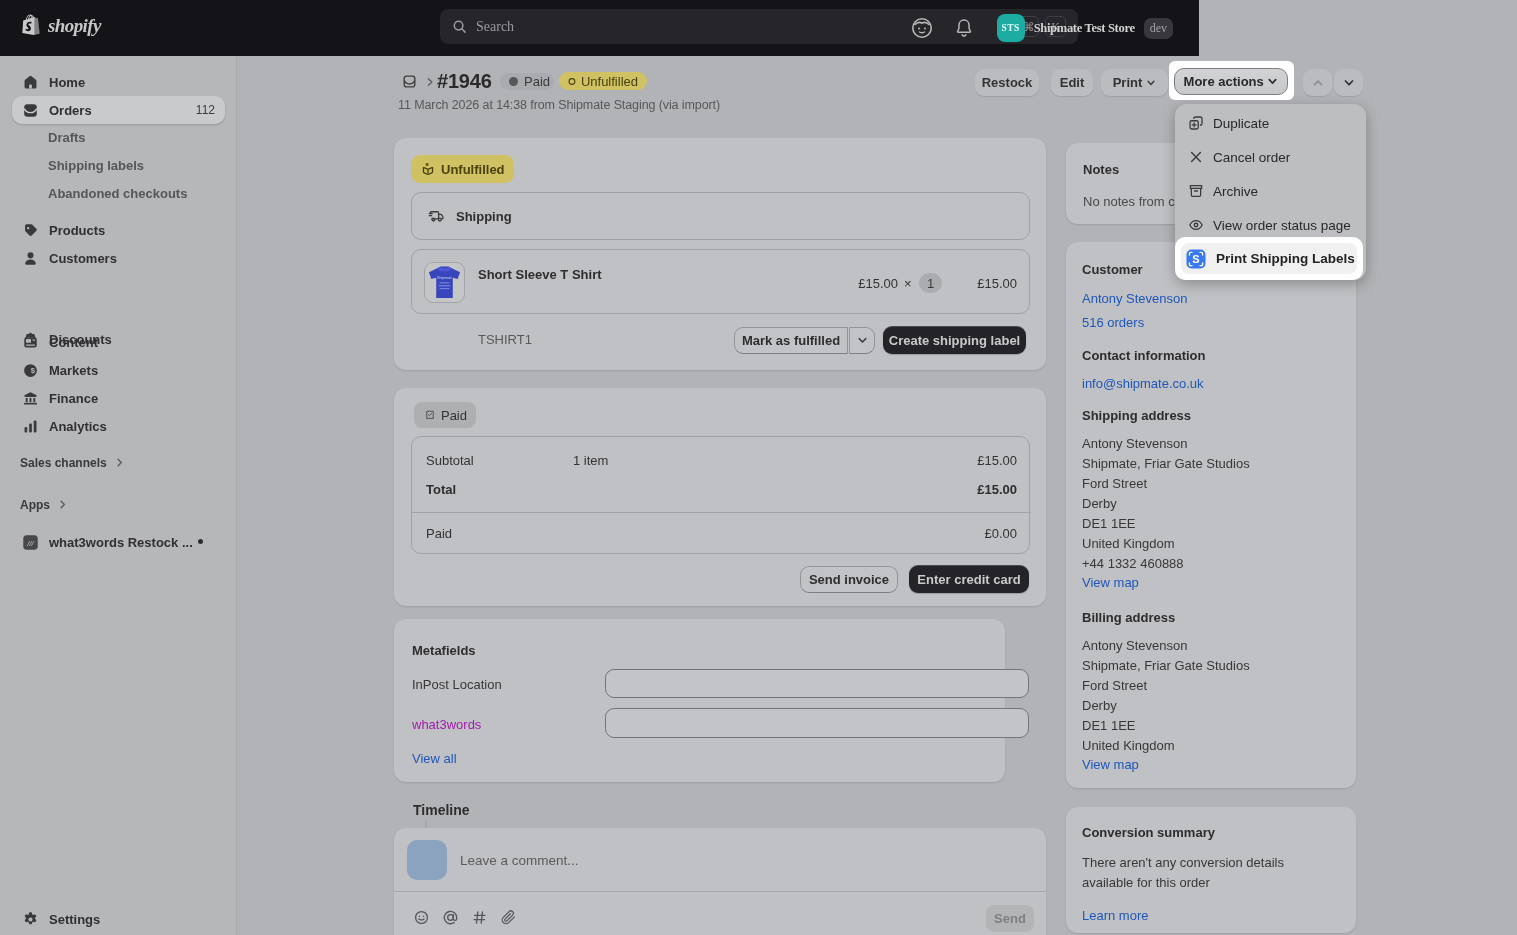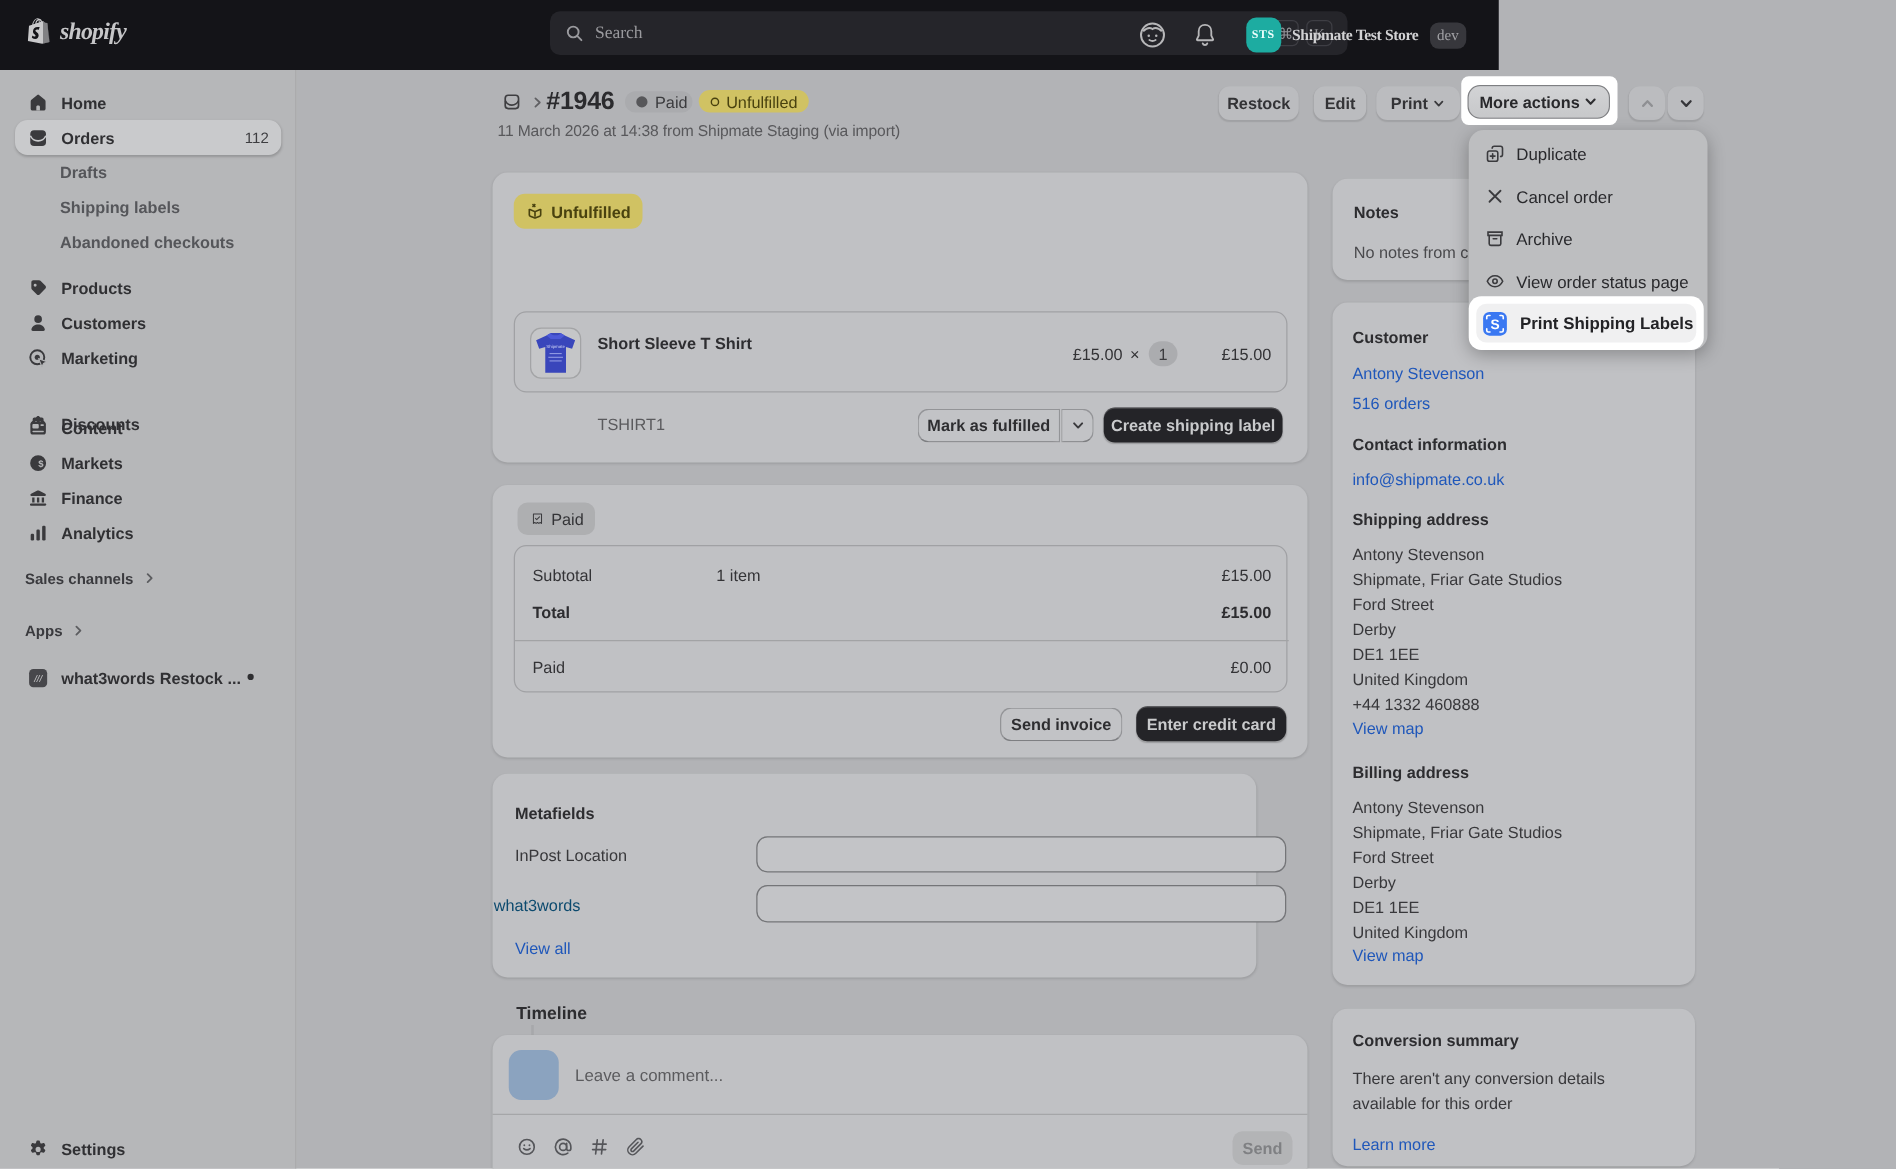--- a/index.html
+++ b/index.html
@@ -110,28 +110,20 @@
           <path fill="#3a3a3d" d="M10.9 2.6c.5 0 .94.2 1.3.54l4.7 4.7c.7.7.7 1.84 0 2.55l-5.5 5.5c-.7.7-1.85.7-2.55 0l-4.7-4.7a1.8 1.8 0 0 1-.53-1.28V4.4c0-1 .8-1.8 1.8-1.8h5.5zM7.2 5.8a1.4 1.4 0 1 0 0 2.8 1.4 1.4 0 0 0 0-2.8z"></path>
         </svg>
     <span class="lbl">Products</span>
   </div>
   <div class="nav-item" style="top:188px;">
     <svg width="17" height="17" viewBox="0 0 20 20">
           <path fill="#3a3a3d" d="M10 2.7a3.6 3.6 0 1 1 0 7.2 3.6 3.6 0 0 1 0-7.2zM10 11.2c3.1 0 5.7 1.9 6.3 4.5.2.8-.5 1.6-1.3 1.6H5c-.8 0-1.5-.8-1.3-1.6.6-2.6 3.2-4.5 6.3-4.5z"></path>
         </svg>
     <span class="lbl">Customers</span>
   </div>
-  <div class="nav-item" style="top:216px;">
-    <svg width="17" height="17" viewBox="0 0 20 20">
-          <circle cx="9.2" cy="9.2" r="6.6" fill="none" stroke="#3a3a3d" stroke-width="1.8"></circle>
-          <circle cx="9.2" cy="9.2" r="2.4" fill="#3a3a3d"></circle>
-          <path d="M10.5 10.5 L18.3 13.3 L15.1 14.9 L13.6 18.1 Z" fill="#3a3a3d" stroke="#b4b5b7" stroke-width="1"></path>
-        </svg>
-    <span class="lbl">Marketing</span>
-  </div>
   <div class="nav-item" style="top:226px;margin-top:43px;">
     <svg width="17" height="17" viewBox="0 0 20 20">
           <path fill="#3a3a3d" d="M8.9 2.6c.6-.55 1.6-.55 2.2 0l1 .95 1.4.05c.9.03 1.6.74 1.63 1.63l.05 1.38.95 1c.55.6.55 1.6 0 2.2l-.95 1-.05 1.4c-.03.9-.74 1.6-1.63 1.63l-1.38.05-1 .95c-.6.55-1.6.55-2.2 0l-1-.95-1.4-.05a1.7 1.7 0 0 1-1.63-1.63l-.05-1.38-.95-1c-.55-.6-.55-1.6 0-2.2l.95-1 .05-1.4c.03-.9.74-1.6 1.63-1.63l1.38-.05.95-.95z"></path>
           <path stroke="#b4b5b7" stroke-width="1.3" d="M7.6 12.4l4.8-4.8"></path>
           <circle cx="8" cy="8" r="1" fill="#b4b5b7"></circle>
           <circle cx="12" cy="12.2" r="1" fill="#b4b5b7"></circle>
         </svg>
     <span class="lbl">Discounts</span>
   </div>
   <div class="nav-item" style="top:272px;">
@@ -221,20 +213,30 @@
     </div>
 
 <div class="card abs" style="left:394px;top:138px;width:652px;height:232px;">
   <div class="ybadge abs" style="left:17px;top:17px;width:103px;height:28px;">
     <svg width="14" height="14" viewBox="0 0 16 16" style="margin:0 6px 0 10px;">
           <path fill="none" stroke="#49420f" stroke-width="1.5" d="M2.8 6.2 L8 8.4 L13.2 6.2 M8 8.4 V13"></path>
           <path fill="none" stroke="#49420f" stroke-width="1.5" d="M2.8 6 V11.2 C2.8 11.8 3.1 12.3 3.7 12.5 L7.3 14 C7.7 14.2 8.3 14.2 8.7 14 L12.3 12.5 C12.9 12.3 13.2 11.8 13.2 11.2 V6"></path>
           <path fill="none" stroke="#49420f" stroke-width="1.4" d="M5.7 1.5 L8.3 4.1 M8.3 1.5 L5.7 4.1"></path>
         </svg>
     <span style="font-weight:bold;color:#49420f;">Unfulfilled</span>
+  </div>
+  <div class="inbox abs" style="left:17px;top:54px;width:619px;height:48px;display:flex;align-items:center;">
+    <svg width="17" height="17" viewBox="0 0 20 20" style="margin-left:16px;">
+          <path fill="none" stroke="#3a3a3d" stroke-width="1.5" d="M2.5 5.8 C2.5 5 3.1 4.4 3.9 4.4 H11.1 C11.9 4.4 12.5 5 12.5 5.8 V12.9 H4"></path>
+          <path fill="none" stroke="#3a3a3d" stroke-width="1.5" d="M12.5 7.4 H14.9 C15.3 7.4 15.7 7.6 15.9 7.9 L17.2 9.8 C17.4 10 17.5 10.3 17.5 10.6 V12.2 C17.5 12.6 17.2 12.9 16.8 12.9 H15.9"></path>
+          <circle cx="6.4" cy="13.6" r="1.7" fill="none" stroke="#3a3a3d" stroke-width="1.5"></circle>
+          <circle cx="13.9" cy="13.6" r="1.7" fill="none" stroke="#3a3a3d" stroke-width="1.5"></circle>
+          <path stroke="#3a3a3d" stroke-width="1.5" d="M1.5 6.7 H5 M1.5 9 H4.2" stroke-linecap="round"></path>
+        </svg>
+    <span style="font-weight:bold;color:#2f2f32;margin-left:11px;">Shipping</span>
   </div>
   <div class="inbox abs" style="left:17px;top:111px;width:619px;height:65px;">
     <div class="abs" style="left:12px;top:12px;width:41px;height:41px;border-radius:9px;border:1px solid #a3a4a6;background:#c5c6c8;overflow:hidden;">
       <svg width="39" height="39" viewBox="0 0 40 40">
             <path fill="#3946bb" d="M12.5 5.5 L16 3.5 L24 3.5 L27.5 5.5 L36 9.5 L33.5 16.5 L28.5 15 L28.5 36 L11.5 36 L11.5 15 L6.5 16.5 L4 9.5 Z"></path>
             <path fill="#4c59d8" d="M16 3.5 C16 6 24 6 24 3.5 L27.5 5.5 L24 8.5 L16 8.5 L12.5 5.5 Z"></path>
             <text x="20" y="16" font-size="3.6" fill="#cdd2f5" text-anchor="middle" font-family="Liberation Sans">Shipmate</text>
             <g fill="#9aa4e8">
               <rect x="15" y="20" width="10" height="0.8"></rect>
               <rect x="14" y="23" width="12" height="0.8"></rect>
@@ -277,21 +279,21 @@
     <div class="abs" style="left:530px;top:89px;width:75px;text-align:right;">£0.00</div>
   </div>
   <div class="btn-light abs" style="left:406px;top:178px;width:98px;">Send invoice</div>
   <div class="btn-dark abs" style="left:515px;top:177px;width:120px;">Enter credit card</div>
 </div>
 
 <div class="card abs" style="left:394px;top:619px;width:611px;height:163px;">
   <div class="abs" style="left:18px;top:24px;font-weight:bold;color:#2d2d30;">Metafields</div>
   <div class="abs" style="left:18px;top:58px;color:#38383b;">InPost Location</div>
   <div class="field abs" style="left:211px;top:50px;width:424px;height:29px;"></div>
-  <div class="abs" style="left:1px;top:98px;color:#0c4a6e;">what3words</div>
+  <div class="abs" style="left:18px;top:98px;color:#a21caf;">what3words</div>
   <div class="field abs" style="left:211px;top:89px;width:424px;height:30px;"></div>
   <div class="abs link" style="left:18px;top:132px;">View all</div>
 </div>
 
 <div class="abs" style="left:413px;top:802px;font-weight:bold;font-size:14px;color:#2d2d30;">Timeline</div>
 <div class="abs" style="left:425px;top:820px;width:2px;height:8px;background:#a7a8ab;"></div>
 <div class="card abs" style="left:394px;top:828px;width:652px;height:120px;">
   <div class="abs" style="left:13px;top:12px;width:40px;height:40px;border-radius:10px;background:#8ba3bf;"></div>
   <div class="abs" style="left:66px;top:25px;color:#5b5b5e;font-size:13.5px;">Leave a comment...</div>
   <div class="abs" style="left:0;top:63px;width:652px;border-top:1px solid #a5a6a8;"></div>

